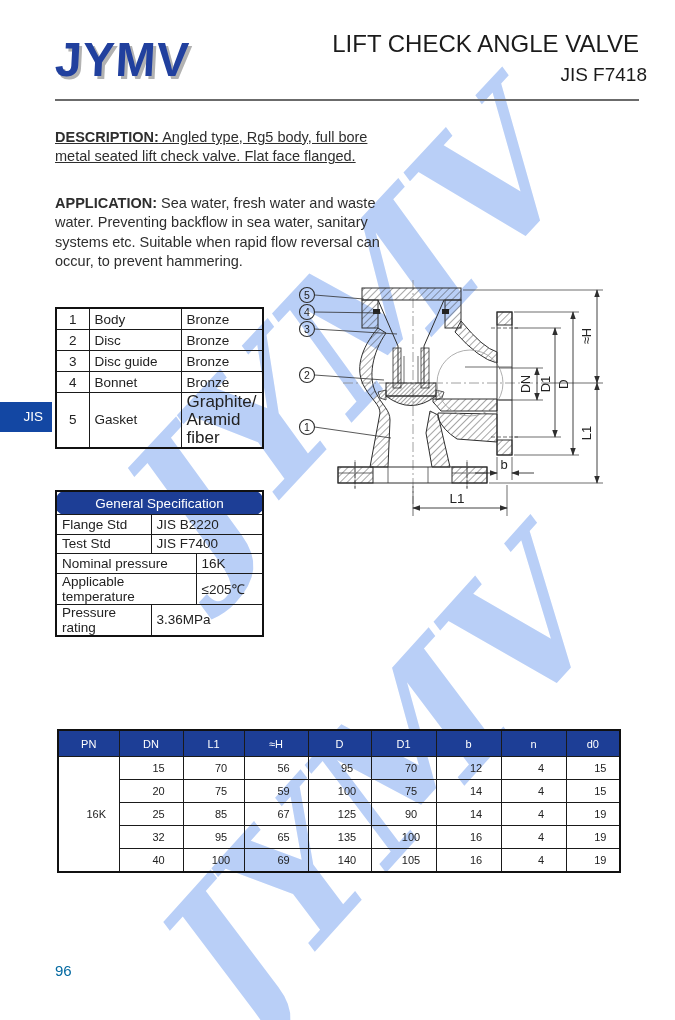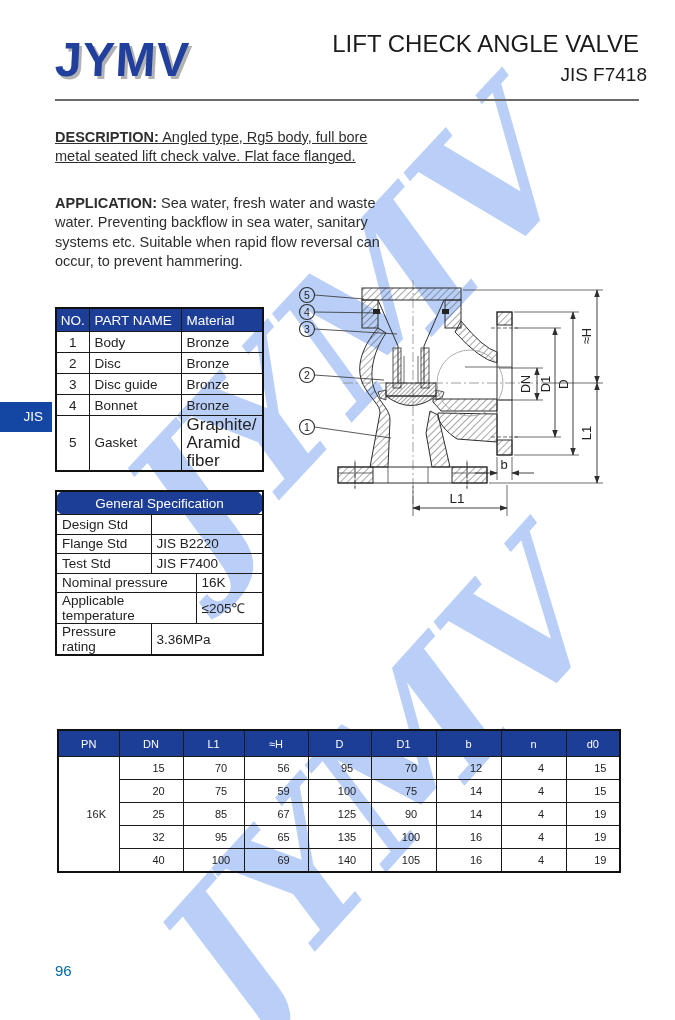--- a/index.html
+++ b/index.html
@@ -66,25 +66,20 @@
   <div class="para" id="desc"><b>DESCRIPTION:</b><span> Angled type, Rg5 body, full bore metal seated lift check valve. Flat face flanged.</span></div>
   <div class="para" id="app"><b>APPLICATION:</b><span> Sea water, fresh water and waste water. Preventing backflow in sea water, sanitary systems etc. Suitable when rapid flow reversal can occur, to prevent hammering.</span></div>
 
   <table id="parts">
     <colgroup>
         <col style="width:33px">
         <col style="width:92px">
         <col style="width:82px">
       </colgroup>
     <tbody>
-        <tr>
-      <th class="navy c">NO.</th>
-      <th class="navy">PART  NAME</th>
-      <th class="navy">Material</th>
-    </tr>
     <tr>
       <td class="c">1</td>
       <td>Body</td>
       <td>Bronze</td>
     </tr>
     <tr>
       <td class="c">2</td>
       <td>Disc</td>
       <td>Bronze</td>
     </tr>
@@ -111,24 +106,20 @@
 
   <table id="spec">
     <colgroup>
         <col style="width:95px">
         <col style="width:45px">
         <col style="width:67px">
       </colgroup>
     <tbody>
         <tr>
       <th class="navy" colspan="3">General Specification</th>
-    </tr>
-    <tr>
-      <td>Design Std</td>
-      <td colspan="2"></td>
     </tr>
     <tr>
       <td>Flange Std</td>
       <td colspan="2">JIS B2220</td>
     </tr>
     <tr>
       <td>Test Std</td>
       <td colspan="2">JIS F7400</td>
     </tr>
     <tr>

